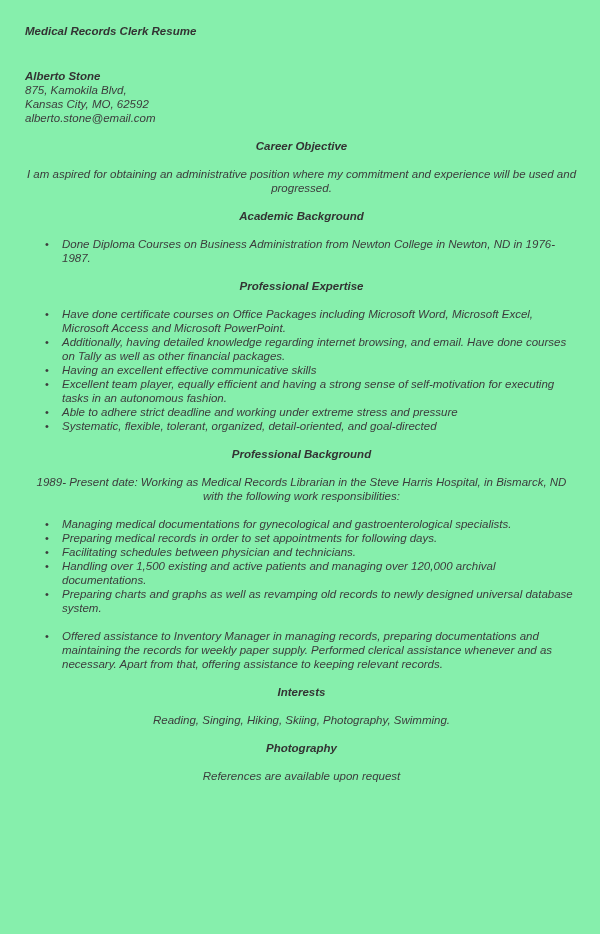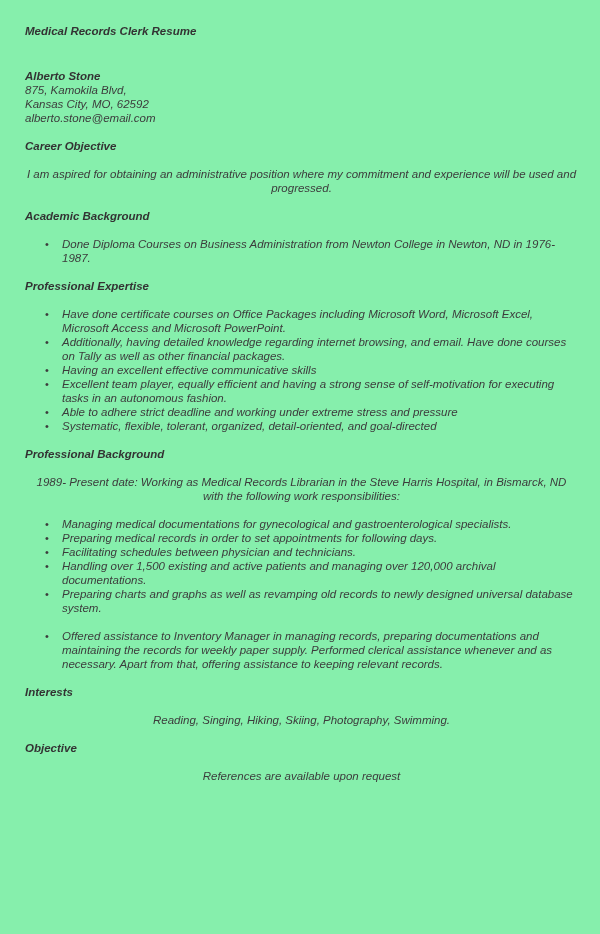--- a/index.html
+++ b/index.html
@@ -27,20 +27,21 @@
   }
   .doc-title {
     font-weight: bold;
     color: #333333;
     margin: 0 0 31px 0;
   }
   .heading {
     font-weight: bold;
     color: #333333;
     margin: 0 0 14px 0;
+    text-align: center;
   }
   .para {
     margin: 3px 0 14px 0;
     text-align: center;
   }
   .contact-block {
     margin: 0 0 14px 0;
   }
   .contact-name {
     font-weight: bold;
@@ -147,16 +148,16 @@
   <ul class="bullets">
     <li>
       <span class="dot">•</span>
       <span class="li-text">Offered assistance to Inventory Manager in managing records, preparing documentations and maintaining the records for weekly paper supply. Performed clerical assistance whenever and as necessary. Apart from that, offering assistance to keeping relevant records.</span>
     </li>
   </ul>
 
   <div class="heading">Interests</div>
   <p class="para">Reading, Singing, Hiking, Skiing, Photography, Swimming.</p>
 
-  <div class="heading">Objective</div>
+  <div class="heading">Photography</div>
   <p class="para">References are available upon request</p>
 
 </div>
 
 </body></html>

